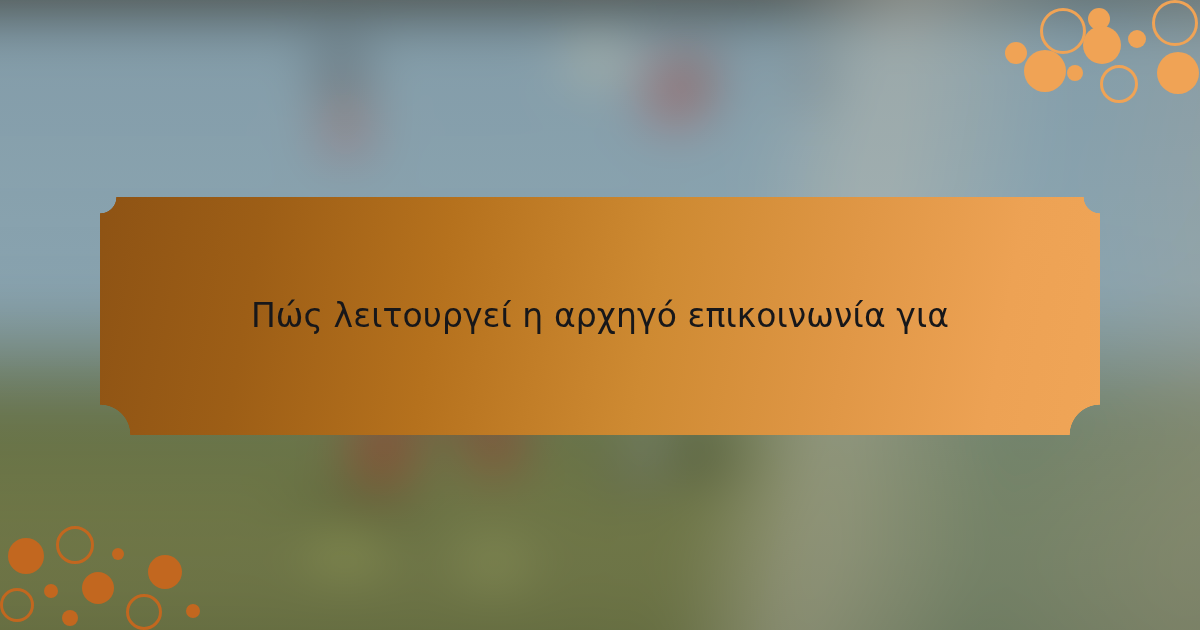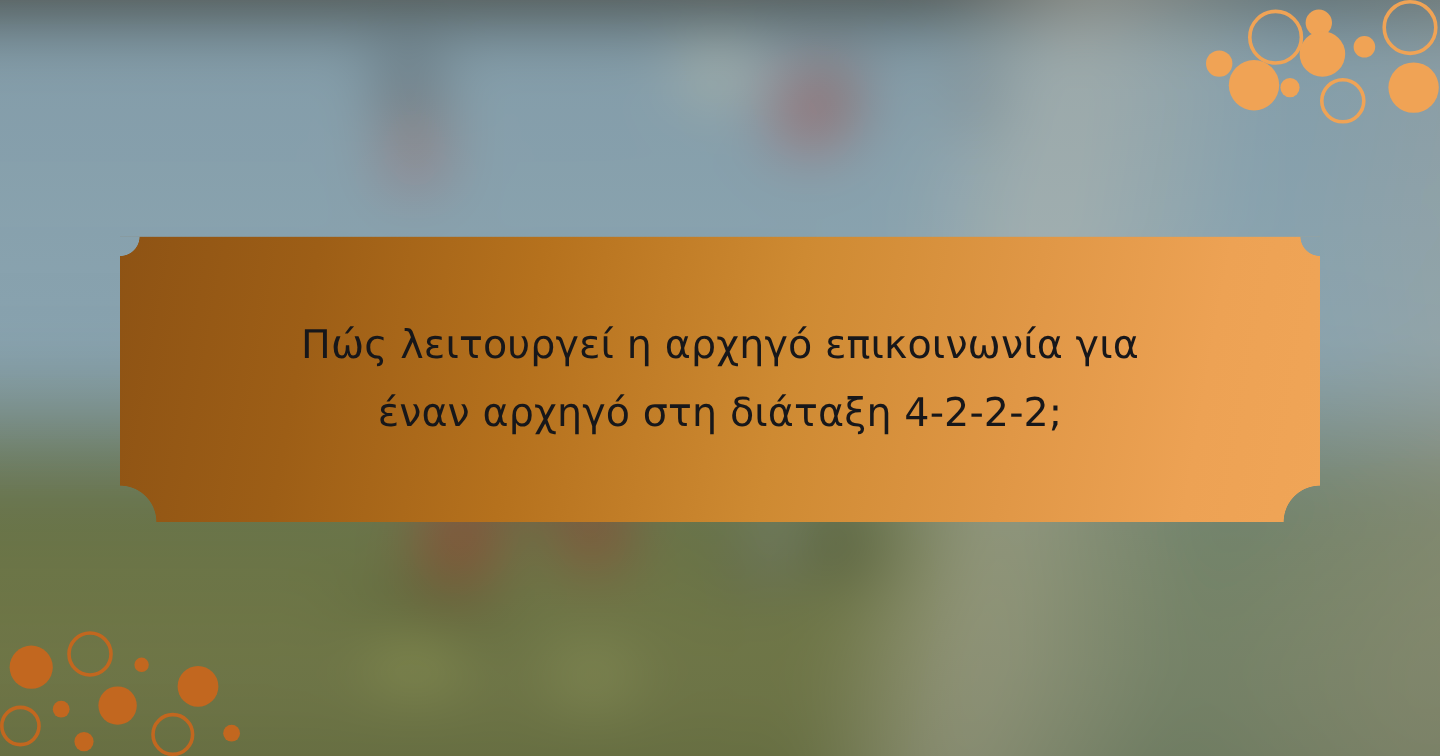--- a/index.html
+++ b/index.html
@@ -174,17 +174,16 @@
       <div class="bub fill" style="left: 112px; top: 38px; width: 12px; height: 12px;"></div>
       <div class="bub fill" style="left: 82px; top: 62px; width: 32px; height: 32px;"></div>
       <div class="bub ring" style="left: 126px; top: 84px; width: 36px; height: 36px;"></div>
       <div class="bub fill" style="left: 148px; top: 45px; width: 34px; height: 34px;"></div>
       <div class="bub fill" style="left: 186px; top: 94px; width: 14px; height: 14px;"></div>
     </div>
 
   <div class="banner">
     <p class="headline">
       <span class="l1">Πώς λειτουργεί η αρχηγό επικοινωνία για</span>
-      <span class="l2">έναν αρχηγό στη διάταξη 4-2-2-2;</span>
     </p>
   </div>
 
 </div>
 
 </body></html>

